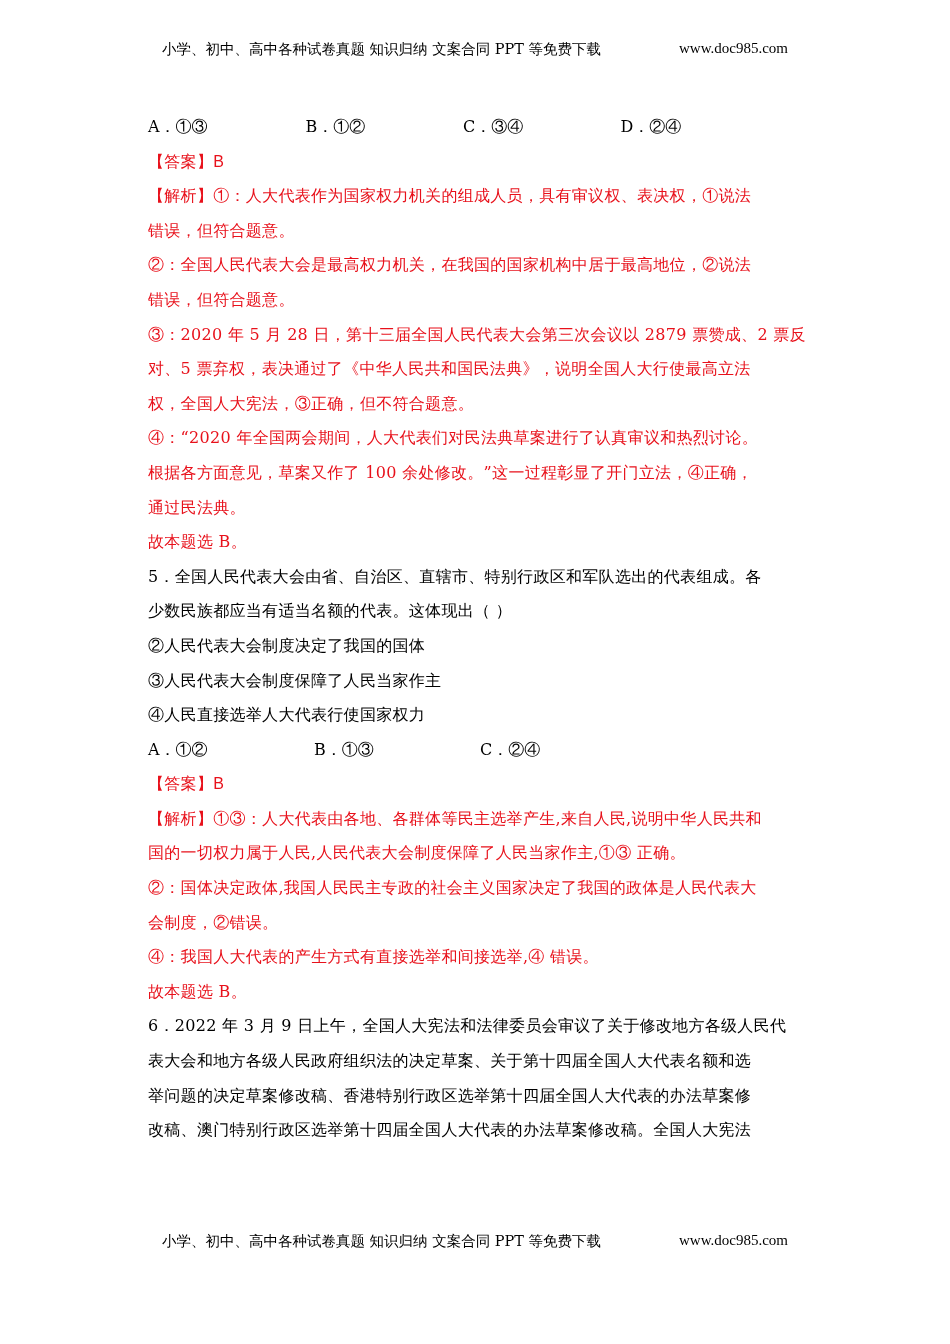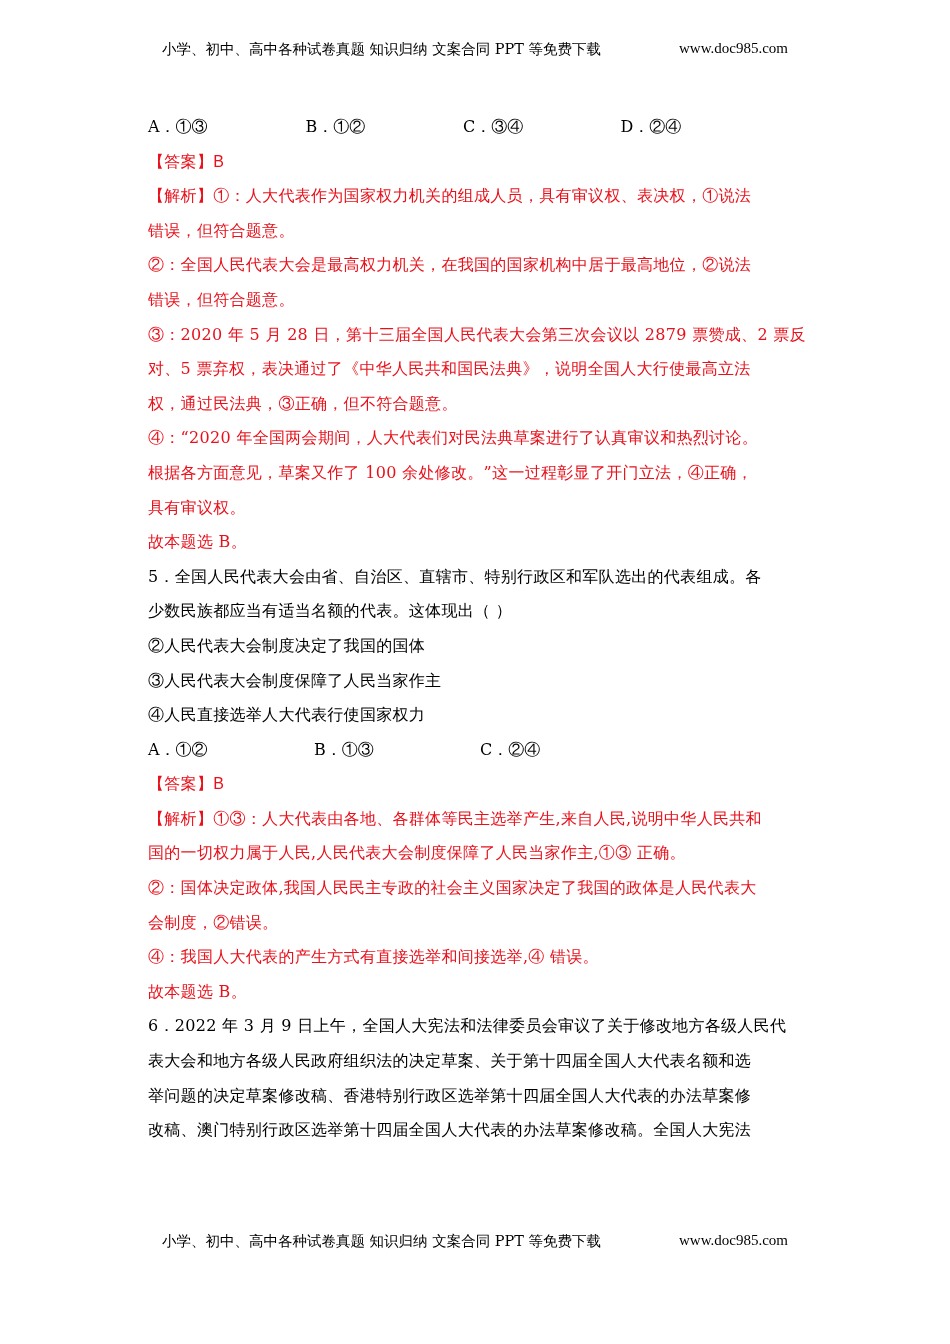--- a/index.html
+++ b/index.html
@@ -36,24 +36,24 @@
     <span class="tag">【答案】</span><span class="b">B</span>
   </div>
   <div class="line red">
     <span class="tag">【解析】</span><span>①：人大代表作为国家权力机关的组成人员，具有审议权、表决权，①说法</span>
   </div>
   <div class="line red">错误，但符合题意。</div>
   <div class="line red">②：全国人民代表大会是最高权力机关，在我国的国家机构中居于最高地位，②说法</div>
   <div class="line red">错误，但符合题意。</div>
   <div class="line red">③：2020 年 5 月 28 日，第十三届全国人民代表大会第三次会议以 2879 票赞成、2 票反</div>
   <div class="line red">对、5 票弃权，表决通过了《中华人民共和国民法典》，说明全国人大行使最高立法</div>
-  <div class="line red">权，通过民法典，③正确，但不符合题意。</div>
+  <div class="line red">权，全国人大宪法，③正确，但不符合题意。</div>
   <div class="line red">④：“2020 年全国两会期间，人大代表们对民法典草案进行了认真审议和热烈讨论。</div>
   <div class="line red">根据各方面意见，草案又作了 100 余处修改。”这一过程彰显了开门立法，④正确，</div>
-  <div class="line red">具有审议权。</div>
+  <div class="line red">通过民法典。</div>
   <div class="line red">故本题选 B。</div>
 
   <div class="line">5．全国人民代表大会由省、自治区、直辖市、特别行政区和军队选出的代表组成。各</div>
   <div class="line">少数民族都应当有适当名额的代表。这体现出（    ）</div>
   <div class="line">②人民代表大会制度决定了我国的国体</div>
   <div class="line">③人民代表大会制度保障了人民当家作主</div>
   <div class="line">④人民直接选举人大代表行使国家权力</div>
   <div class="opts">
     <span>A．①②</span>
     <span>B．①③</span>

